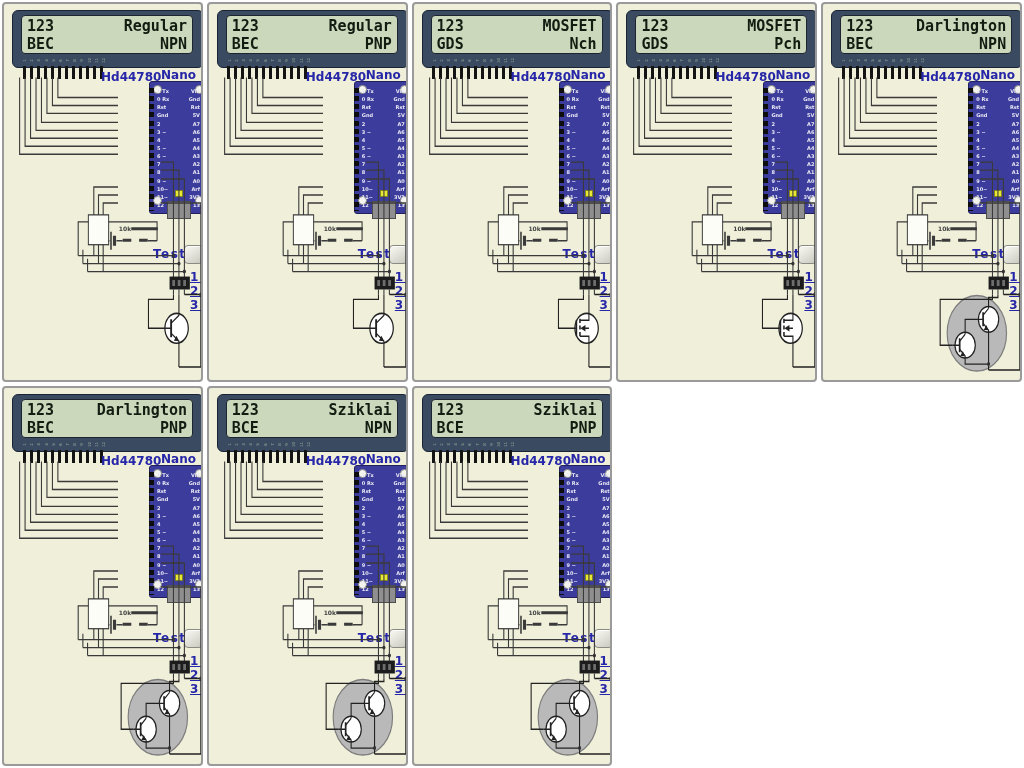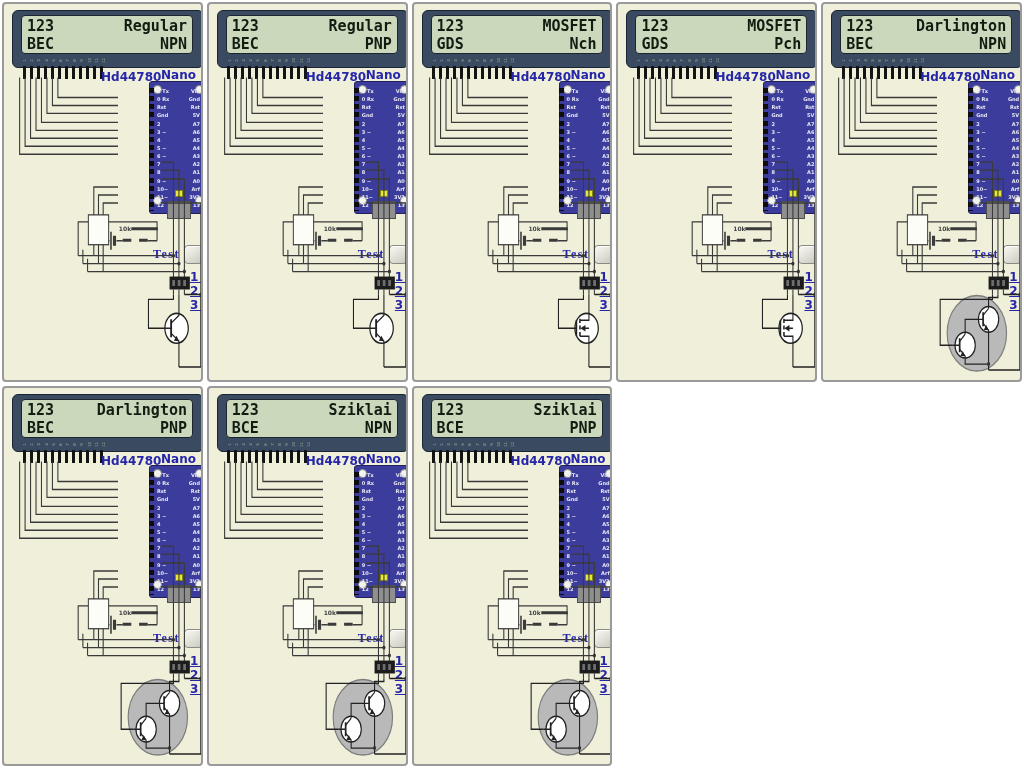--- a/index.html
+++ b/index.html
@@ -19,21 +19,21 @@
   .lcd-row{display:flex;justify-content:space-between;}
   .lcd-pins{position:absolute;left:9px;top:44px;width:86px;height:11px;display:flex;}
   .lcd-pins span{flex:1;transform:rotate(-90deg);font-size:4px;line-height:10px;
        color:#9fae9b;text-align:center;}
   .lcd-stubs{position:absolute;left:18.5px;top:62px;width:83px;height:13px;
        background:repeating-linear-gradient(to right,#141414 0 3px,transparent 3px 7px);}
   
   .blue-lbl{position:absolute;font-size:12px;font-weight:700;color:var(--label-blue,#2626a8);}
   .lbl-hd{left:97px;top:66px;}
   .lbl-nano{left:157px;top:64px;}
-  .lbl-test{left:149px;top:243px;letter-spacing:1.5px;font-family:Liberation Serif, serif;}
+  .lbl-test{left:149px;top:243px;letter-spacing:1.5px;}
   .lbl-123{left:186px;top:266px;letter-spacing:2.5px;text-decoration:underline;}
   .lbl-10k{left:109px;top:221px;width:24px;text-align:center;font-size:6px;font-weight:700;
            color:#444;position:absolute;}
   
   .nano{position:absolute;left:145px;top:77px;width:57px;height:131px;
         background:var(--board-blue,#3c3c9c);border:1px solid #20205c;border-radius:3px;}
   .hole{position:absolute;width:7px;height:7px;border-radius:50%;background:#f4f4ee;
         border:1px solid #888;}
   .hole.tl{left:3px;top:3px}.hole.tr{right:3px;top:3px}
   .hole.bl{left:3px;bottom:8px}.hole.br{right:3px;bottom:8px}

